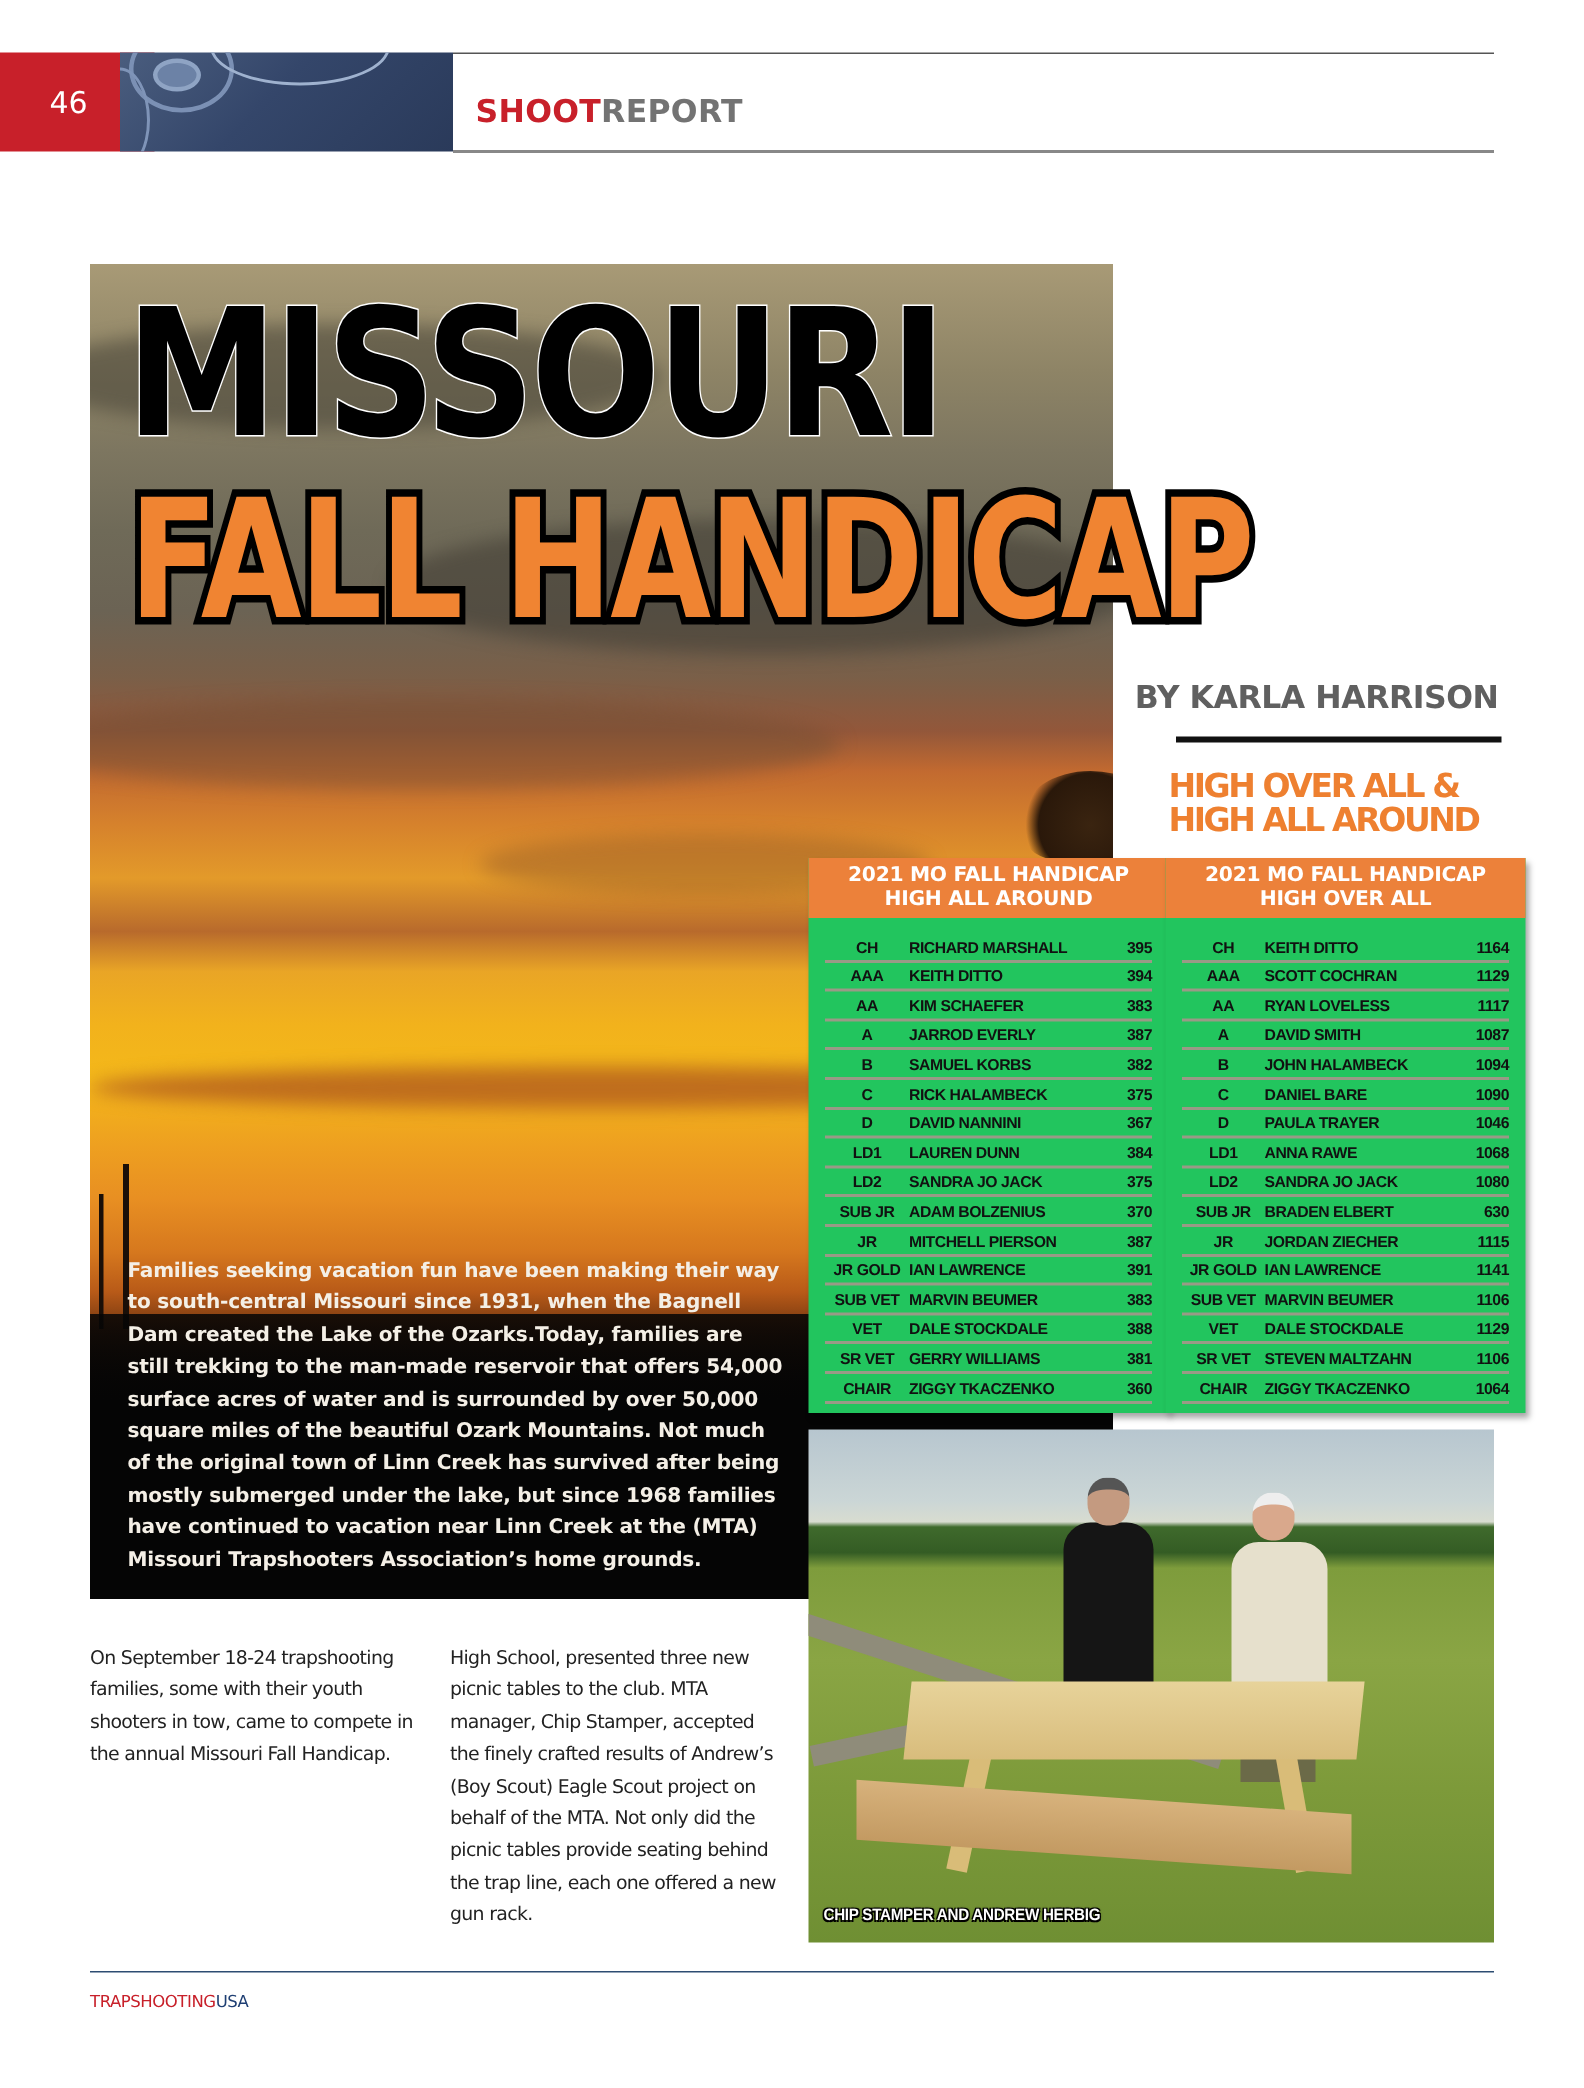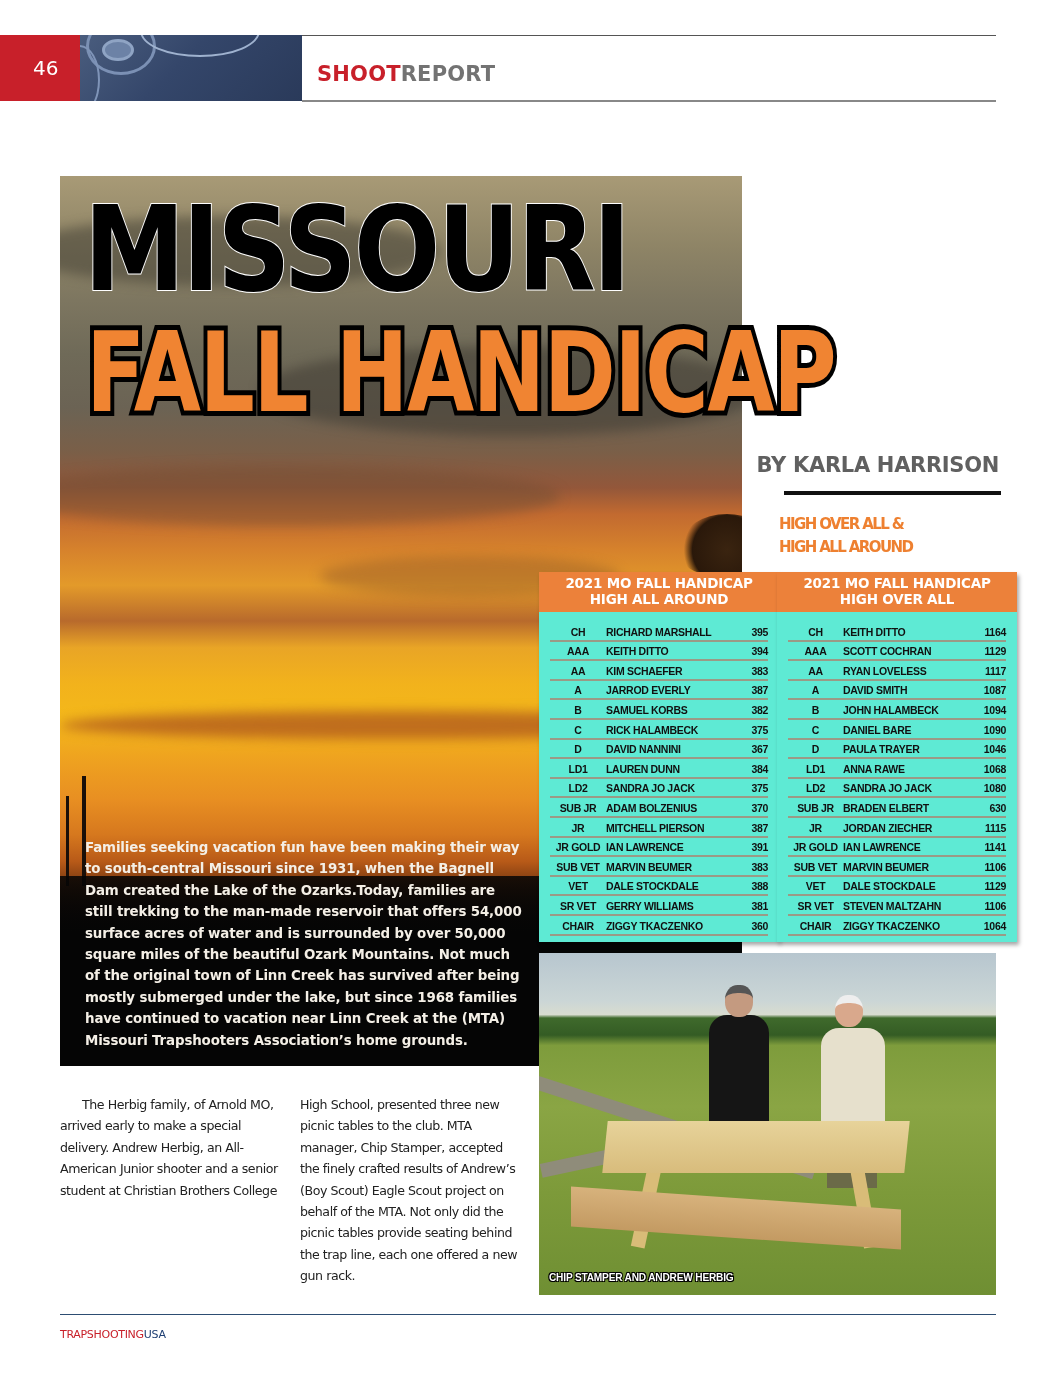--- a/index.html
+++ b/index.html
@@ -46,24 +46,24 @@
   
   .title { position: absolute; font-family: "DejaVu Sans", sans-serif; font-weight: 900; white-space: nowrap; transform-origin: left top; }
   .title-missouri { left: 84px; top: 190px; font-size: 118px; color: #000;
     -webkit-text-stroke: 2px #fff; paint-order: stroke fill; transform: scaleX(0.86); letter-spacing: -3px; line-height: 1; }
   .title-handicap { left: 86px; top: 318px; font-size: 110px; color: #f08432;
     -webkit-text-stroke: 10px #000; paint-order: stroke fill; transform: scaleX(0.79); letter-spacing: -2px; line-height: 1; }
 
   
   .byline { position: absolute; right: 57px; top: 453px; font-family: "DejaVu Sans", sans-serif; font-size: 21px; color: #606060; font-weight: bold; letter-spacing: -0.3px; }
   .byline-rule { position: absolute; left: 784px; top: 491px; width: 217px; height: 4px; background: #111; }
-  .sidehead { position: absolute; left: 779px; top: 513px; font-family: "DejaVu Sans", sans-serif; font-weight: bold; font-size: 15px; line-height: 23px; color: #ee8030; letter-spacing: -1.6px; }
-
-  
-  .rtable { position: absolute; width: 240px; background: #5eead4; box-shadow: 2px 3px 4px rgba(0,0,0,0.35); }
+  .sidehead { position: absolute; left: 779px; top: 513px; font-family: "DejaVu Sans", sans-serif; font-weight: bold; font-size: 22px; line-height: 23px; color: #ee8030; letter-spacing: -1.6px; }
+
+  
+  .rtable { position: absolute; width: 240px; background: #22c55e; box-shadow: 2px 3px 4px rgba(0,0,0,0.35); }
   .rtable.left { left: 539px; top: 572px; }
   .rtable.right { left: 777px; top: 572px; }
   .rtable .rhead { background: #ec813a; color: #fff; text-align: center; font-family: "DejaVu Sans", sans-serif;
     font-weight: bold; font-size: 13.5px; line-height: 15.5px; padding: 4px 2px 5px 2px; letter-spacing: -0.2px; }
   .rtable .rbody { padding: 10px 11px 6px 11px; }
   .rrow { display: flex; align-items: flex-end; height: 19.6px; border-bottom: 2px solid #9a9a86;
     font-family: "Liberation Sans", sans-serif; font-weight: bold; font-size: 10.5px; color: #111; letter-spacing: -0.3px;
     transform-origin: left; }
   .rrow span { padding-bottom: 2px; }
   .rrow .cls { width: 56px; text-align: center; }
@@ -330,21 +330,21 @@
   <div class="person2"></div>
   <div class="head2"></div>
   <div class="leg l1"></div>
     <div class="leg l2"></div>
   <div class="tabletop"></div>
   <div class="bench"></div>
 </div>
 <div class="caption">CHIP STAMPER AND ANDREW HERBIG</div>
 
 <div class="body-col c1">
-  <p class="indent">The Herbig family, of Arnold MO, arrived early to make a special delivery. Andrew Herbig, an All-American Junior shooter and a senior student at Christian Brothers College</p>
+  <p>On September 18-24 trapshooting families, some with their youth shooters in tow, came to compete in the annual Missouri Fall Handicap.</p>
 </div>
 <div class="body-col c2">
   <p>High School, presented three new picnic tables to the club. MTA manager, Chip Stamper, accepted the finely crafted results of Andrew’s (Boy Scout) Eagle Scout project on behalf of the MTA. Not only did the picnic tables provide seating behind the trap line, each one offered a new gun rack.</p>
 </div>
 
 <div class="foot-rule"></div>
 <div class="foot-brand">
   <span class="red">TRAPSHOOTING</span><span class="blue">USA</span>
 </div>
 

